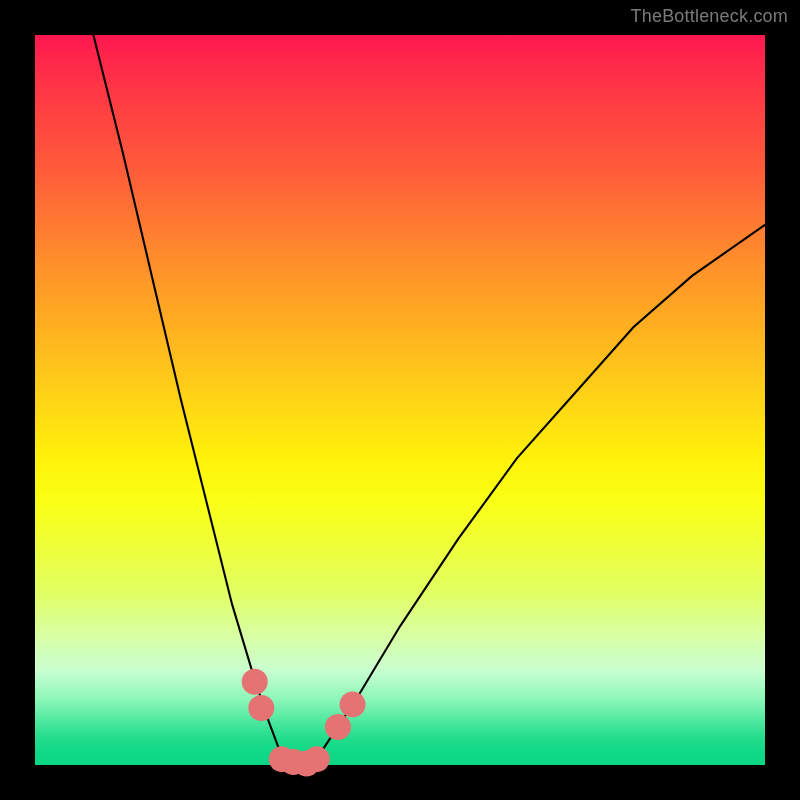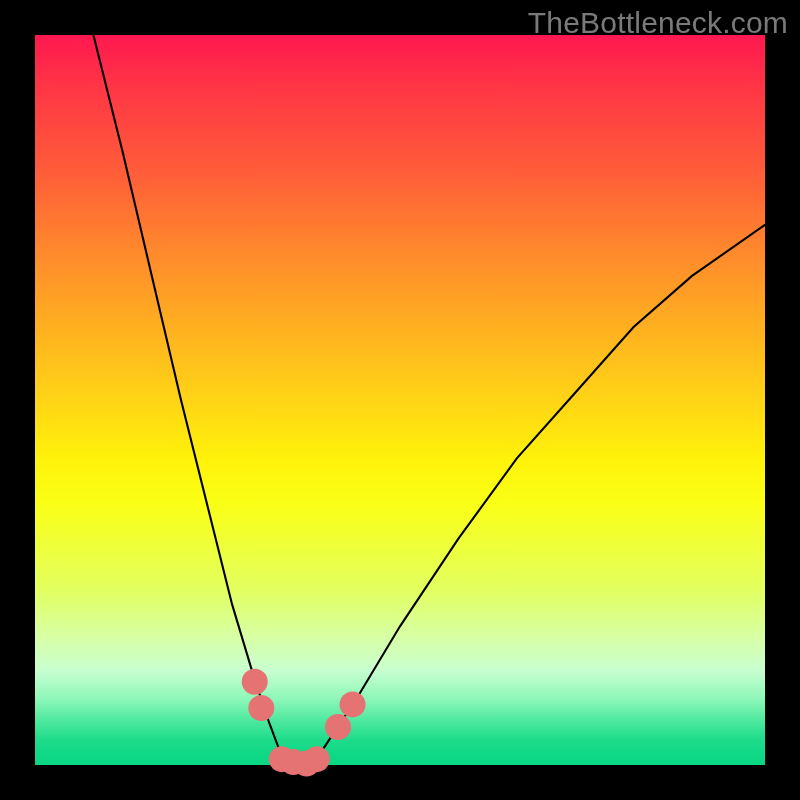--- a/index.html
+++ b/index.html
@@ -50,21 +50,21 @@
     top: 35px;
     width: 730px;
     height: 730px;
     overflow: visible;
   }
   .watermark {
     position: absolute;
     top: 6px;
     right: 12px;
     color: #7a7a7a;
-    font-size: 30px;
+    font-size: 18px;
     font-weight: 400;
     letter-spacing: 0.2px;
     user-select: none;
   }
 </style>
 </head>
 <body>
 
 <div class="frame">
   <div class="plot-area"></div>

